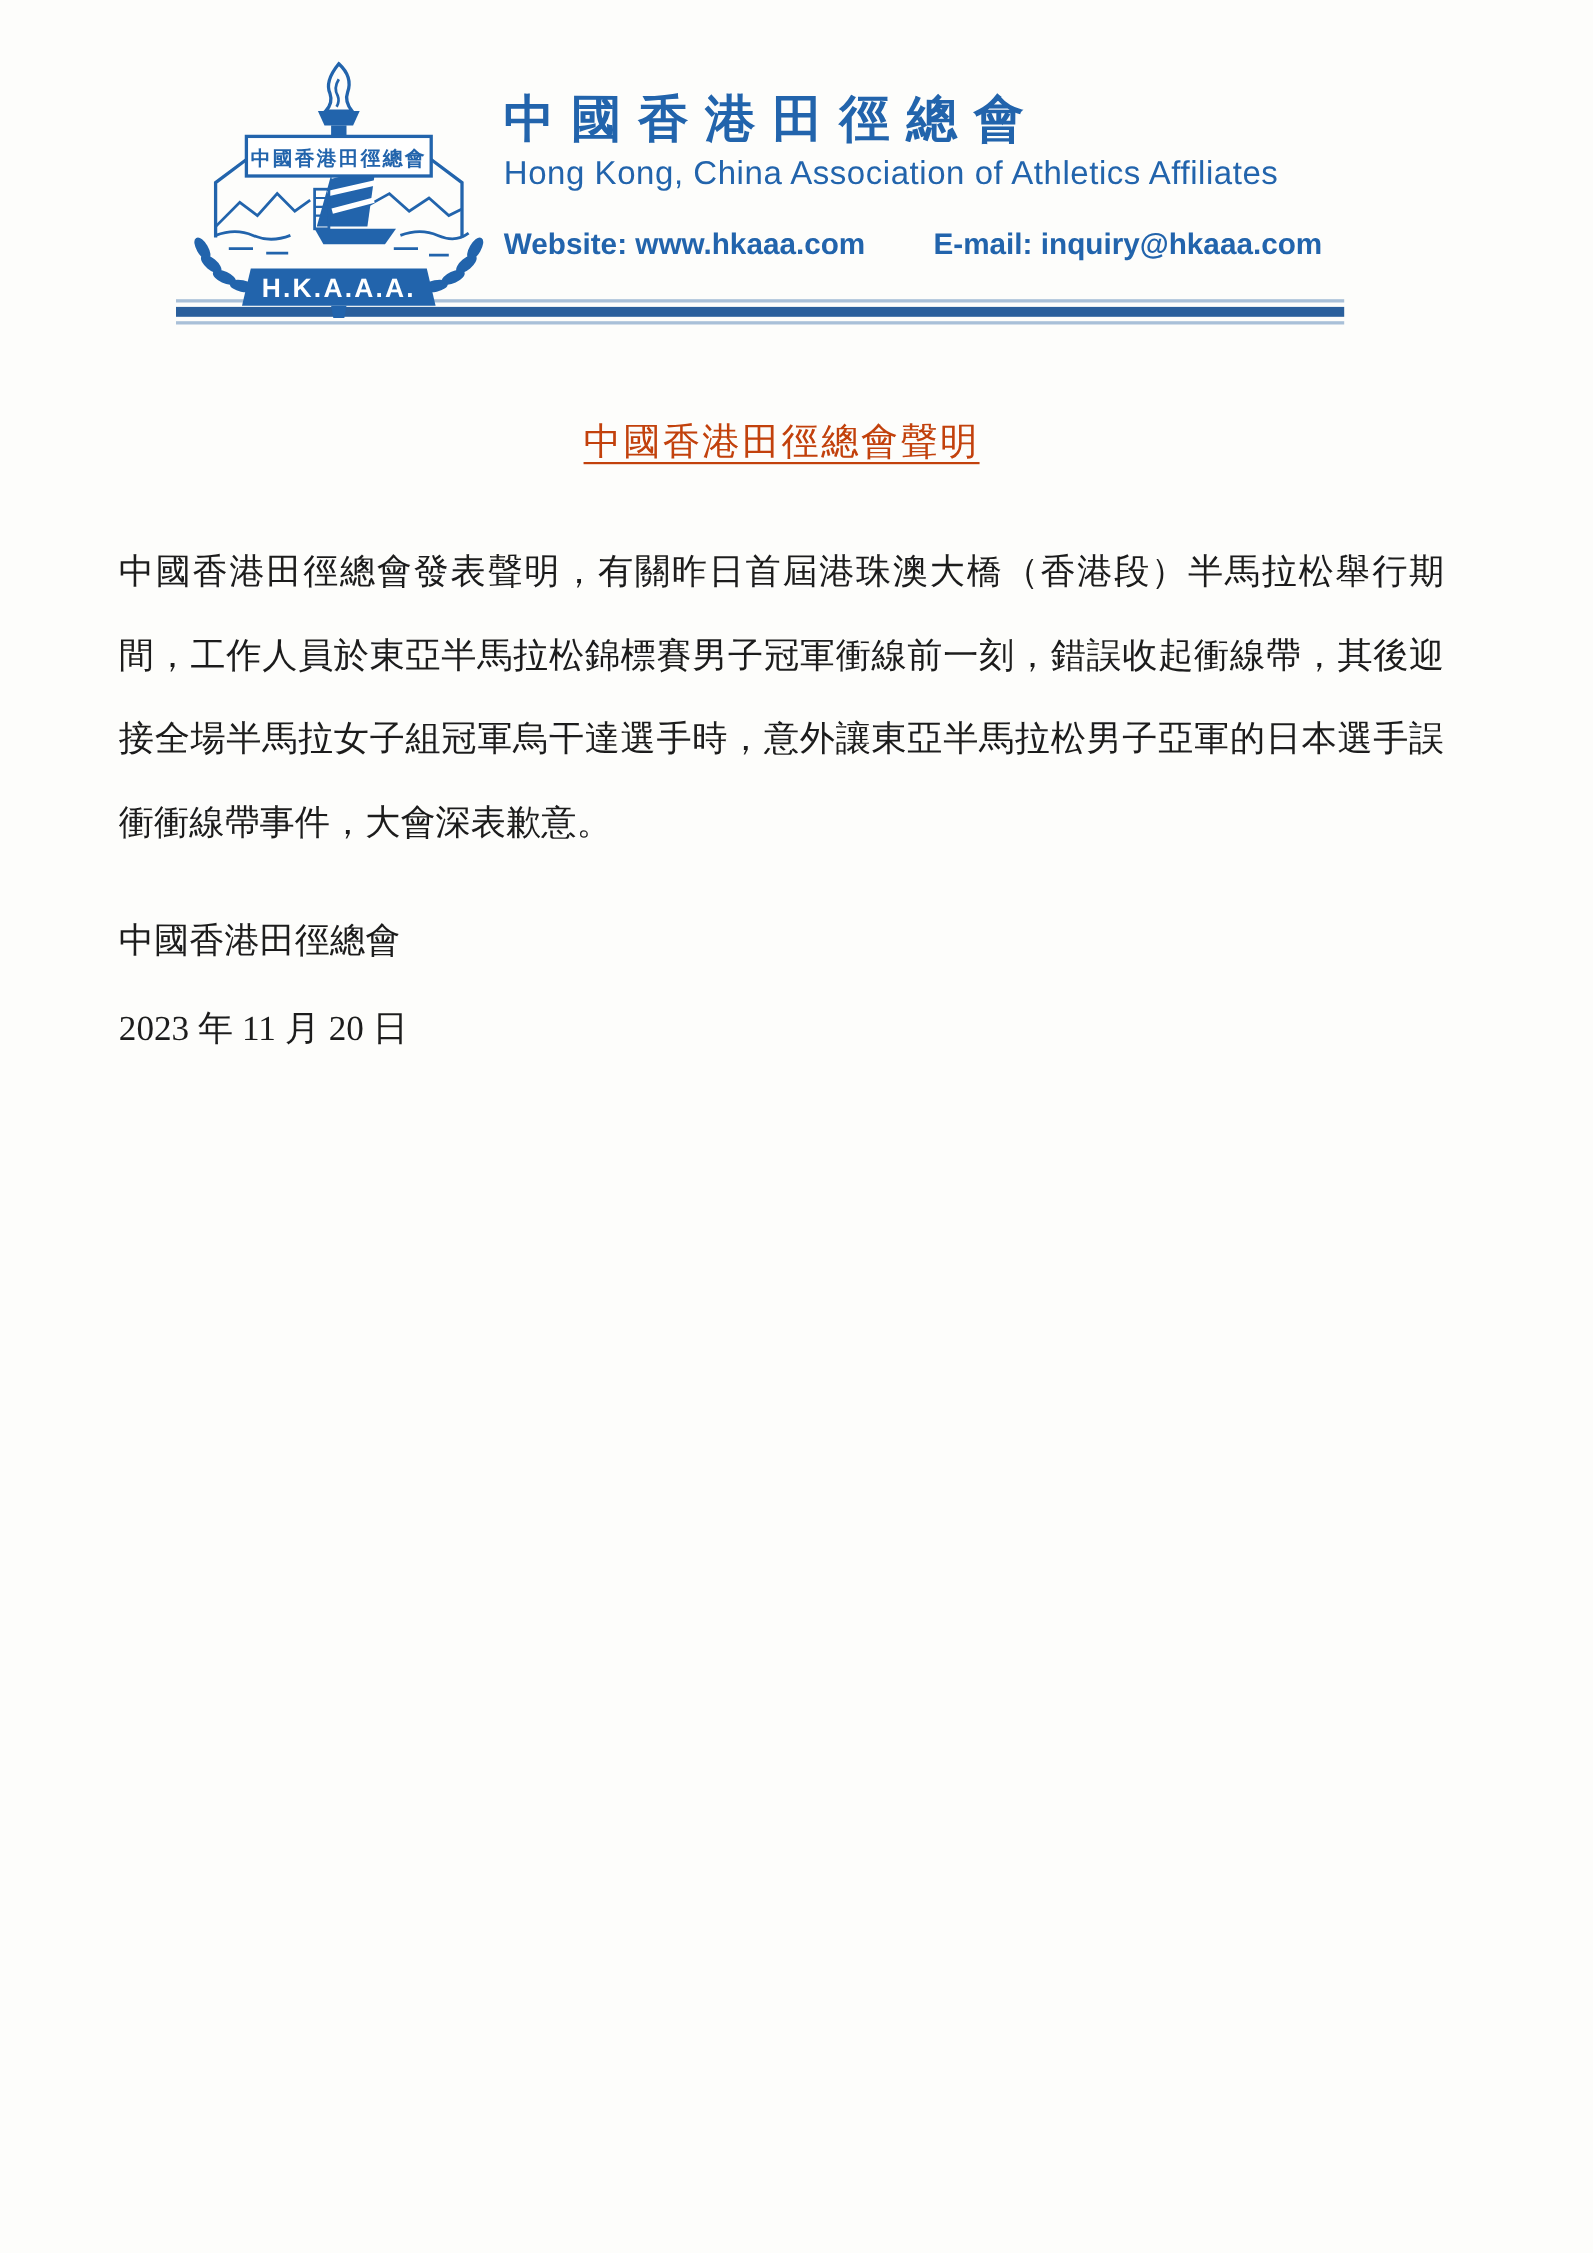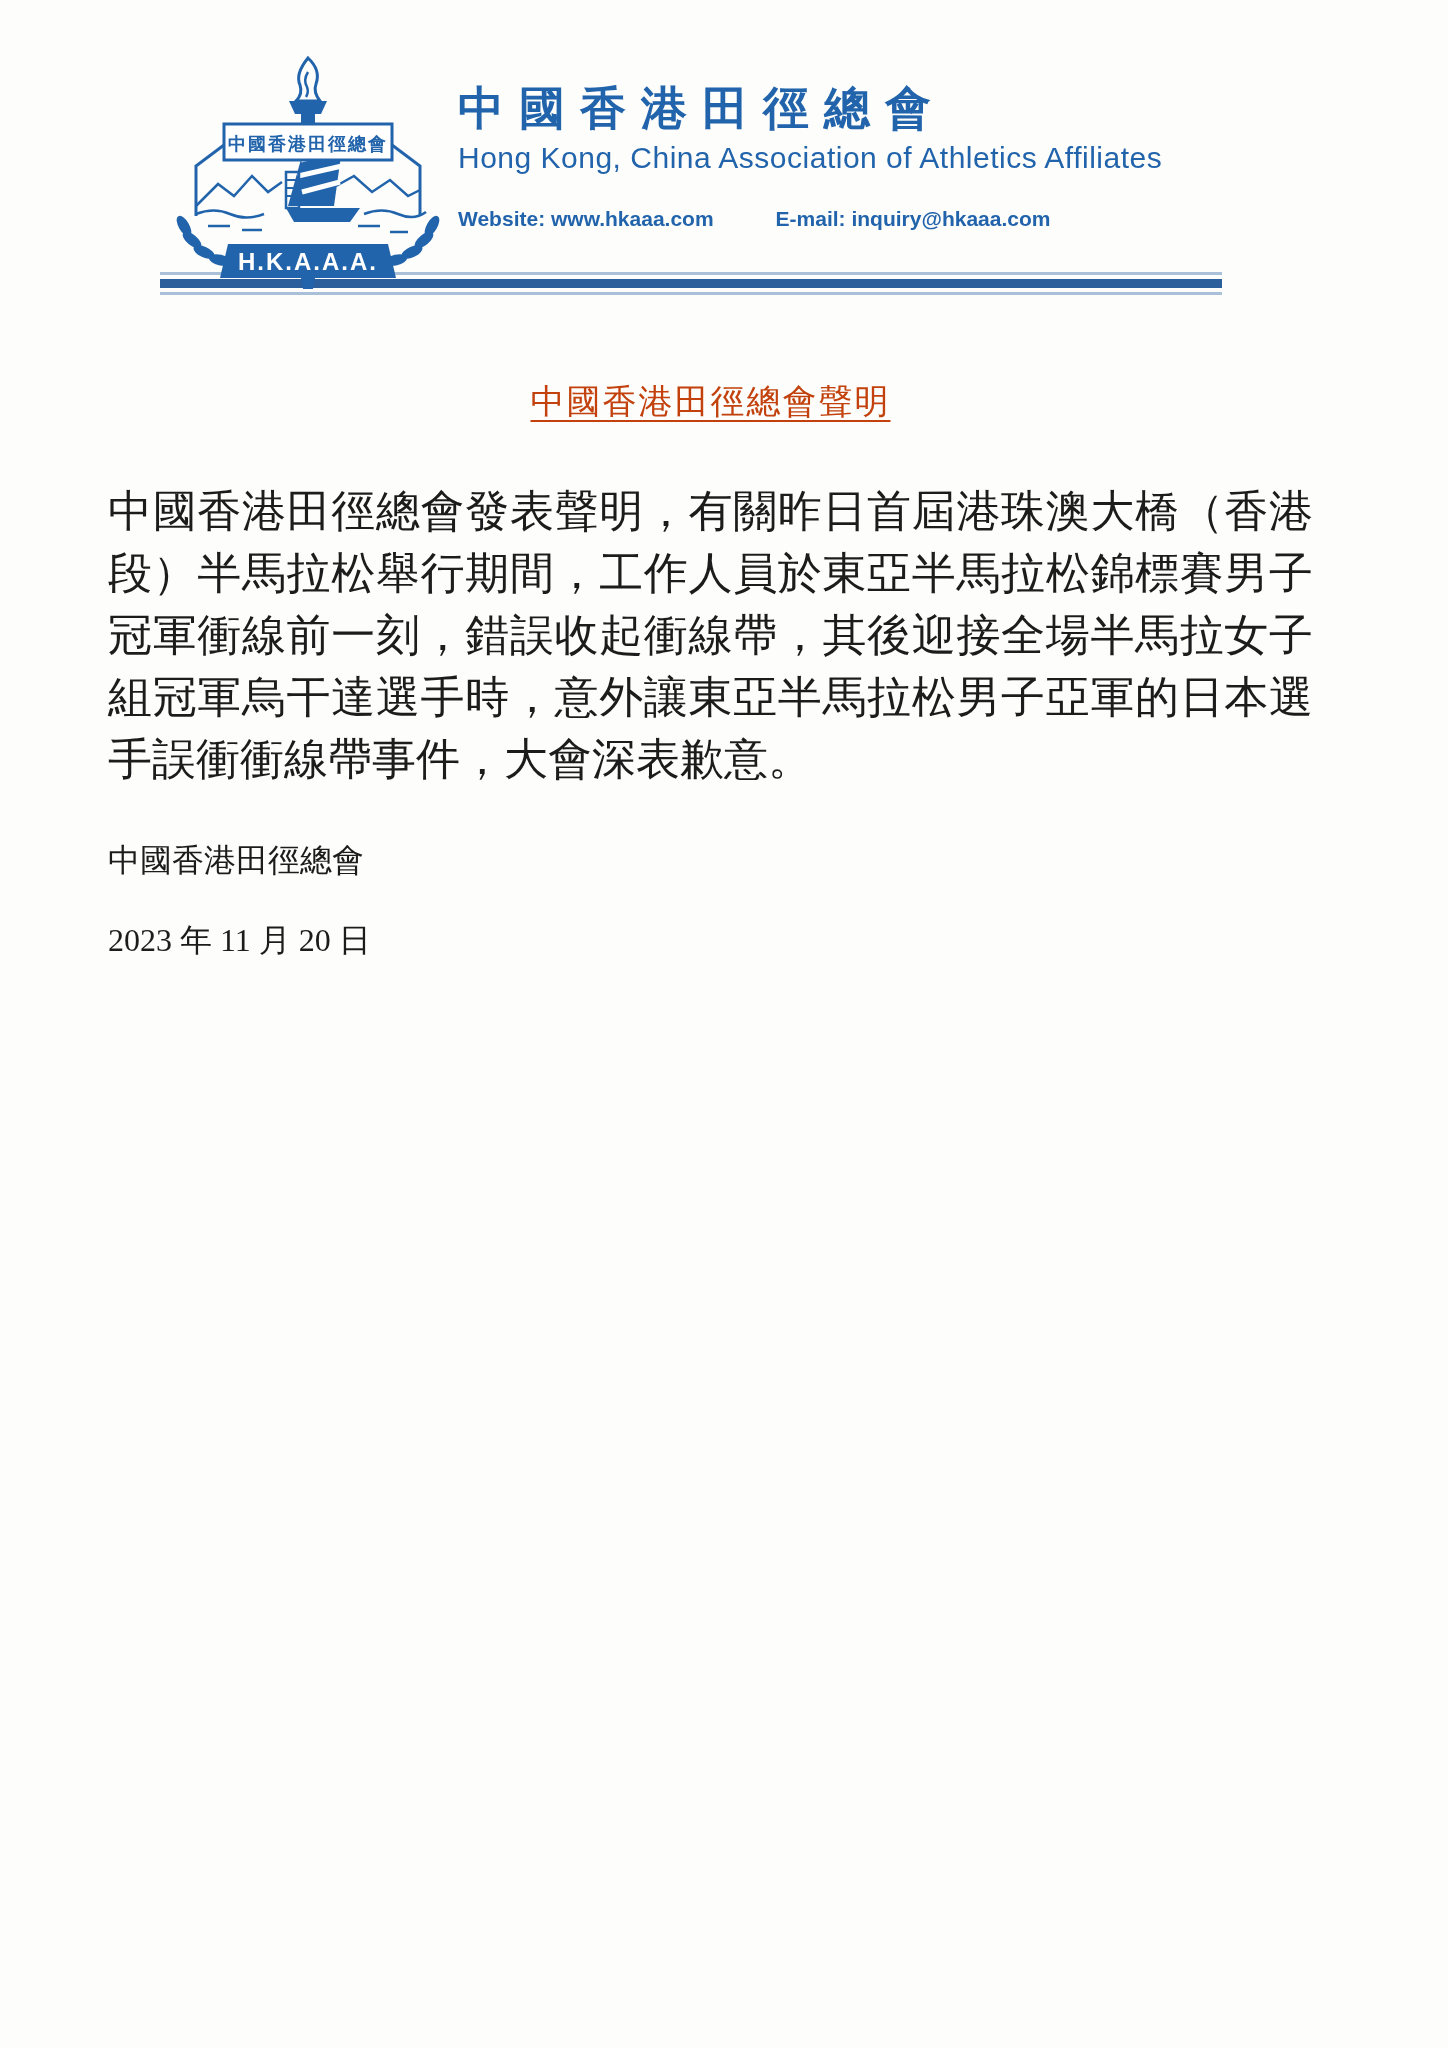--- a/index.html
+++ b/index.html
@@ -42,21 +42,21 @@
   }
   .org-en {
     font-size: 30px;
     font-weight: normal;
     margin-top: 6px;
     letter-spacing: 0.5px;
     white-space: nowrap;
   }
   .contact-line {
     margin-top: 32px;
-    font-size: 21px;
+    font-size: 27px;
     font-weight: bold;
     color: #2264ac;
     white-space: nowrap;
   }
   .contact-line .gap { display: inline-block; width: 62px; }
   
   .rule {
     margin-left: 160px;
     width: 1062px;
   }
@@ -74,22 +74,22 @@
     margin-bottom: 56px;
     color: #c2410c;
   }
   .doc-title span {
     text-decoration: underline;
     text-underline-offset: 7px;
     text-decoration-thickness: 2px;
     letter-spacing: 2px;
   }
   .doc p.body-par {
-    font-size: 44px;
-    line-height: 62px;
+    font-size: 32px;
+    line-height: 76px;
     text-align: justify;
     text-justify: inter-ideograph;
     margin: 0 0 32px 0;
   }
   .closing { margin-top: 36px; }
   .closing .sig  { font-size: 32px; line-height: 66px; }
   .closing .date { font-size: 32px; line-height: 66px; margin-top: 14px; }
   
   .logo svg text { font-family: "Liberation Sans", "DejaVu Sans", sans-serif; }
 </style>

